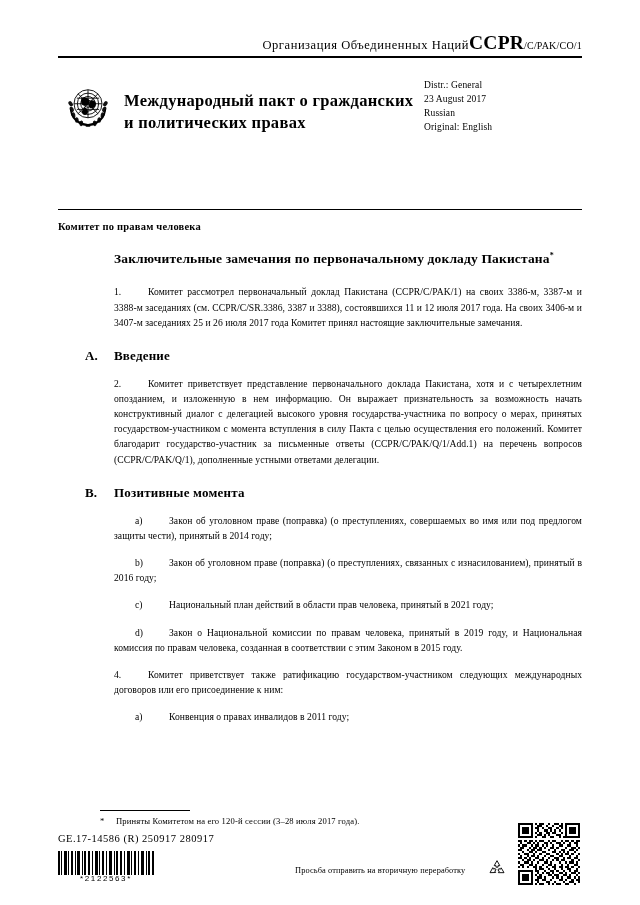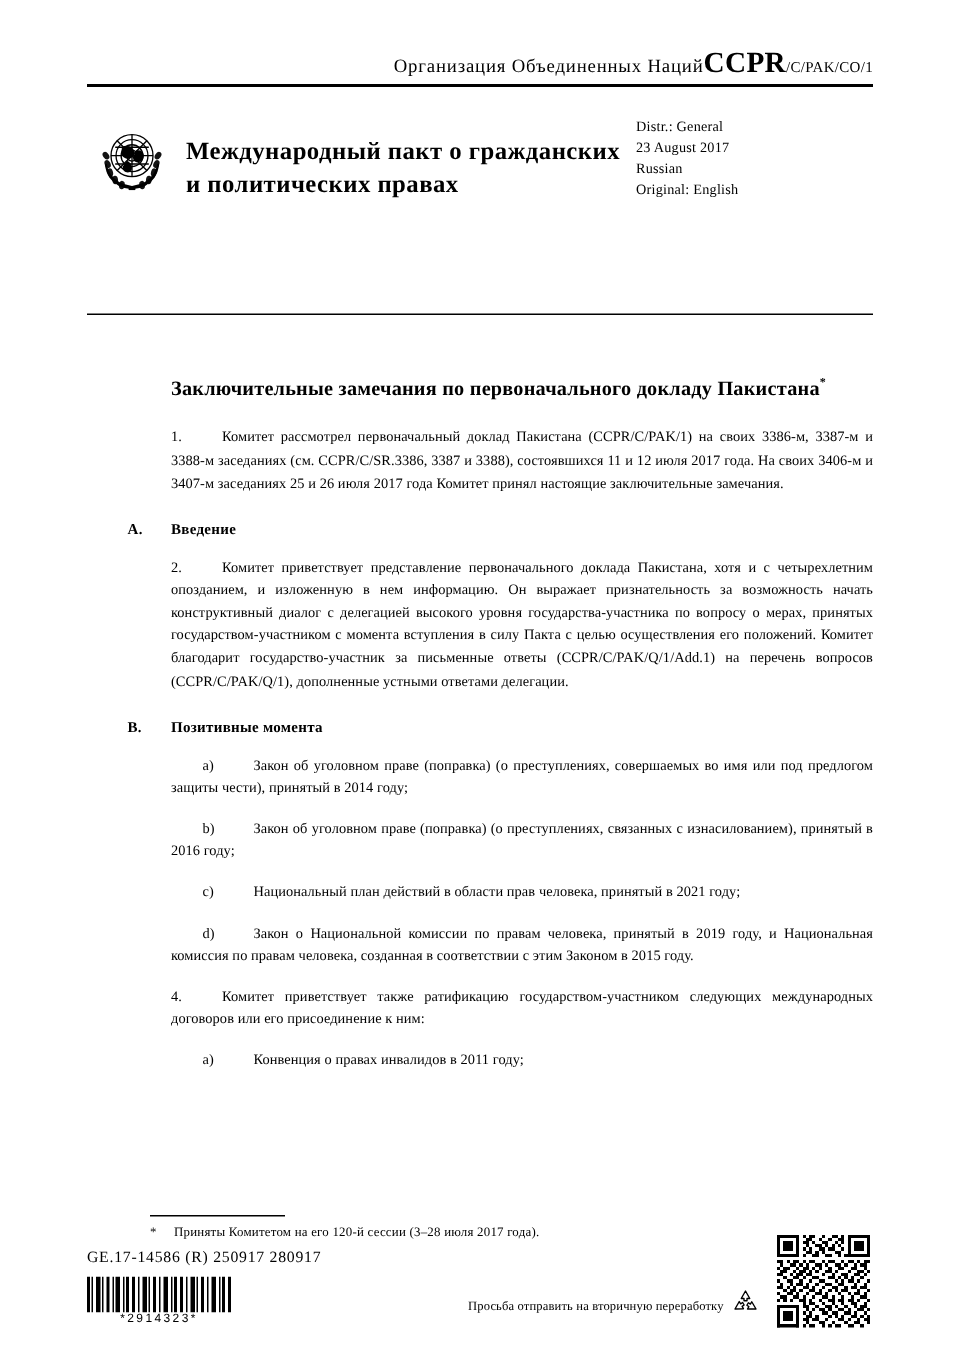--- a/index.html
+++ b/index.html
@@ -152,21 +152,21 @@
   p.para.sub .num {
     display: inline-block;
     width: 34px;
     padding-left: 21px;
     box-sizing: content-box;
   }
 
   .section-head {
     position: relative;
     margin: 18px 0 12px -29px;
-    font-size: 10px;
+    font-size: 13px;
     font-weight: bold;
     letter-spacing: 0.2px;
   }
   .section-head .sec-letter {
     display: inline-block;
     width: 29px;
   }
 
   
   .footnote-rule {
@@ -215,21 +215,20 @@
     letter-spacing: 1.6px;
     font-family: "Liberation Sans", sans-serif;
   }
   .recycle-note {
     position: absolute;
     left: 295px;
     top: 866px;
     font-size: 8.4px;
     letter-spacing: 0.1px;
     white-space: nowrap;
-    margin-left: 17px;
   }
   .recycle-icon {
     position: absolute;
     left: 487px;
     top: 858px;
     width: 20px;
     height: 20px;
   }
   .qrcode {
     position: absolute;
@@ -295,23 +294,24 @@
     <div class="distr-block">
       <div>Distr.: General</div>
       <div>23 August 2017</div>
       <div>Russian</div>
       <div>Original: English</div>
     </div>
   </div>
 
   <div class="rule-thin"></div>
 
+  <div class="committee">Комитет по правам человека</div>
 
   <div class="body-col">
-    <div class="doc-title"><span>Заключительные замечания по первоначального докладу Пакистана</span><span class="star">*</span></div>
+    <div class="doc-title"><span>Заключительные замечания по первоначальному докладу Пакистана</span><span class="star">*</span></div>
 
     <div>
       <p class="para"><span class="num">1.</span><span>Комитет рассмотрел первоначальный доклад Пакистана (CCPR/C/PAK/1) на своих 3386-м, 3387-м и 3388-м заседаниях (см. CCPR/C/SR.3386, 3387 и 3388), состоявшихся 11 и 12 июля 2017 года. На своих 3406-м и 3407-м заседаниях 25 и 26 июля 2017 года Комитет принял настоящие заключительные замечания.</span></p>
     </div>
 
     <div class="section-head"><span class="sec-letter">A.</span><span>Введение</span></div>
     <p class="para"><span class="num">2.</span><span>Комитет приветствует представление первоначального доклада Пакистана, хотя и с четырехлетним опозданием, и изложенную в нем информацию. Он выражает признательность за возможность начать конструктивный диалог с делегацией высокого уровня государства-участника по вопросу о мерах, принятых государством-участником с момента вступления в силу Пакта с целью осуществления его положений. Комитет благодарит государство-участник за письменные ответы (CCPR/C/PAK/Q/1/Add.1) на перечень вопросов (CCPR/C/PAK/Q/1), дополненные устными ответами делегации.</span></p>
 
     <div class="section-head"><span class="sec-letter">B.</span><span>Позитивные момента</span></div>
 
@@ -361,21 +361,21 @@
           <rect x="73" y="0" width="1" height="24"></rect>
         <rect x="76" y="0" width="2" height="24"></rect>
           <rect x="80" y="0" width="1" height="24"></rect>
         <rect x="83" y="0" width="3" height="24"></rect>
           <rect x="88" y="0" width="1" height="24"></rect>
         <rect x="90" y="0" width="2" height="24"></rect>
           <rect x="94" y="0" width="2" height="24"></rect>
       </g>
     </svg>
   </div>
-  <div class="barcode-num">*2914323*</div>
+  <div class="barcode-num">*2122563*</div>
 
   <div class="recycle-note">Просьба отправить на вторичную переработку</div>
   <div class="recycle-icon">
     <svg viewBox="0 0 24 24" width="20" height="20" aria-hidden="true">
       <g fill="none" stroke="#000" stroke-width="1.1" stroke-linejoin="round">
         <path d="M12 3.2 L15.4 9.2 L13.2 9.2 L13.2 11 L10.8 11 L10.8 9.2 L8.6 9.2 Z"></path>
         <path d="M3.6 17.6 L7 11.6 L8.1 13.5 L9.7 12.4 L10.9 14.4 L9.3 15.5 L10.4 17.4 Z"></path>
         <path d="M20.4 17.6 L13.6 17.6 L14.7 15.7 L13.1 14.6 L14.3 12.6 L15.9 13.7 L17 11.8 Z"></path>
       </g>
     </svg>

